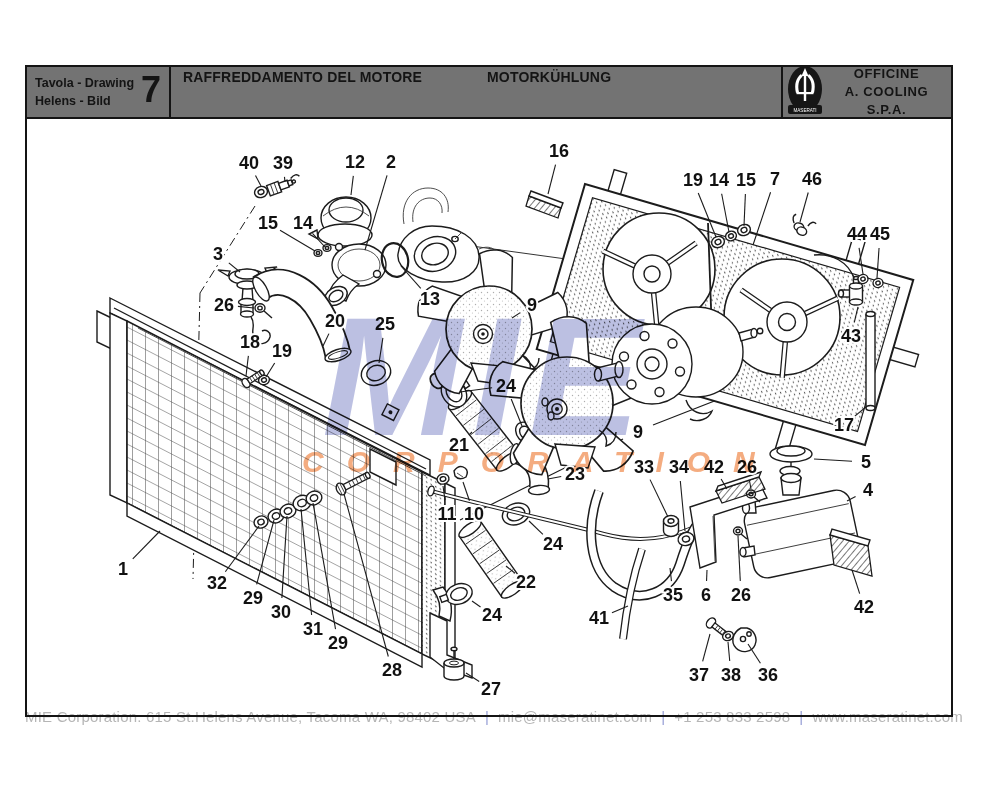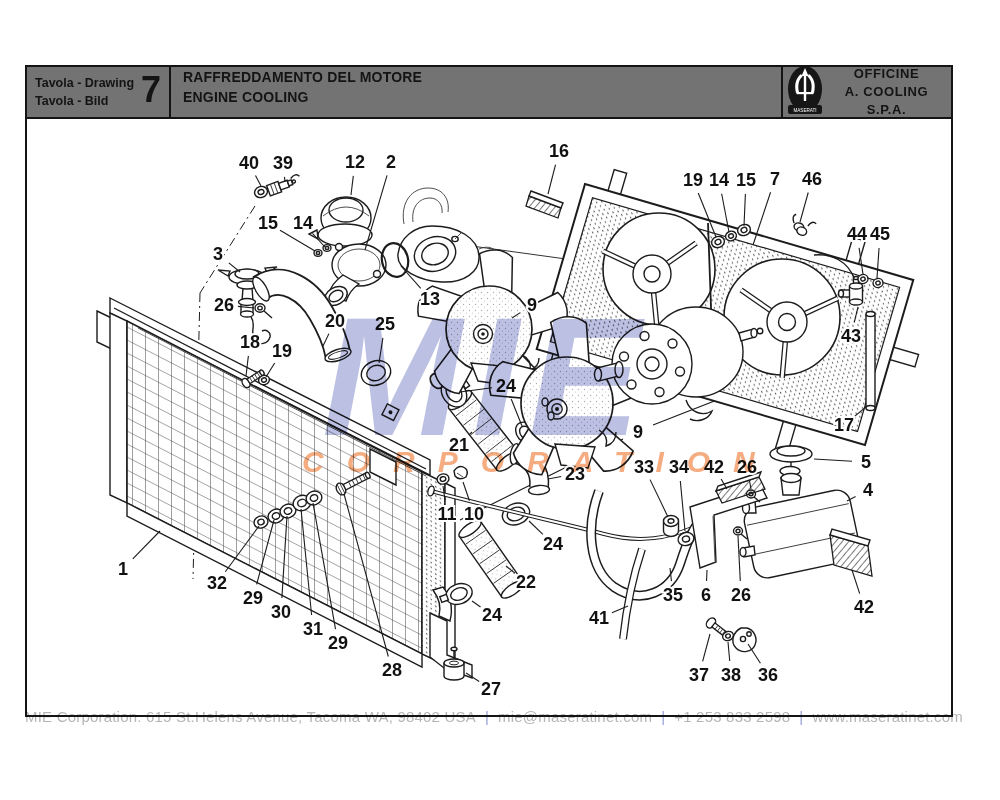--- a/index.html
+++ b/index.html
@@ -42,29 +42,29 @@
 
   <div class="footer">
     <span>MIE Corporation. 615 St.Helens Avenue, Tacoma WA, 98402 USA</span><span class="pipe">|</span><span>mie@maseratinet.com</span><span class="pipe">|</span><span>+1 253 833 2598</span><span class="pipe">|</span><span>www.maseratinet.com</span>
   </div>
 
   <div class="frame">
 
     <div class="hdr">
       <div class="hdr-a">
         <div class="tw">Tavola - Drawing</div>
-        <div class="tw">Tavola - Bild</div>
+        <div class="tw">Helens - Bild</div>
         <div class="num">7</div>
       </div>
       <div class="hdr-b">
         <div class="tblock it">
           <div>RAFFREDDAMENTO DEL MOTORE</div>
-          <div>ENGINE COOLING</div>
         </div>
         <div class="tblock fr">
+          <div>MOTORKÜHLUNG</div>
         </div>
       </div>
       <div class="hdr-c">
         <svg width="42" height="56" viewBox="0 0 40 56">
           <ellipse cx="20" cy="25" rx="17" ry="23" fill="#161616"></ellipse>
           <rect x="18.8" y="10" width="2.4" height="27" fill="#fff"></rect>
           <polygon points="20,4 16.5,12 23.5,12" fill="#fff"></polygon>
           <path d="M11,29 C9,20 11,14 16,10 L17.5,12.5 C13.5,16 12.5,22 14,28 Z" fill="#fff"></path>
           <path d="M29,29 C31,20 29,14 24,10 L22.5,12.5 C26.5,16 27.5,22 26,28 Z" fill="#fff"></path>
           <rect x="11.5" y="28" width="17" height="2.2" fill="#fff"></rect>

